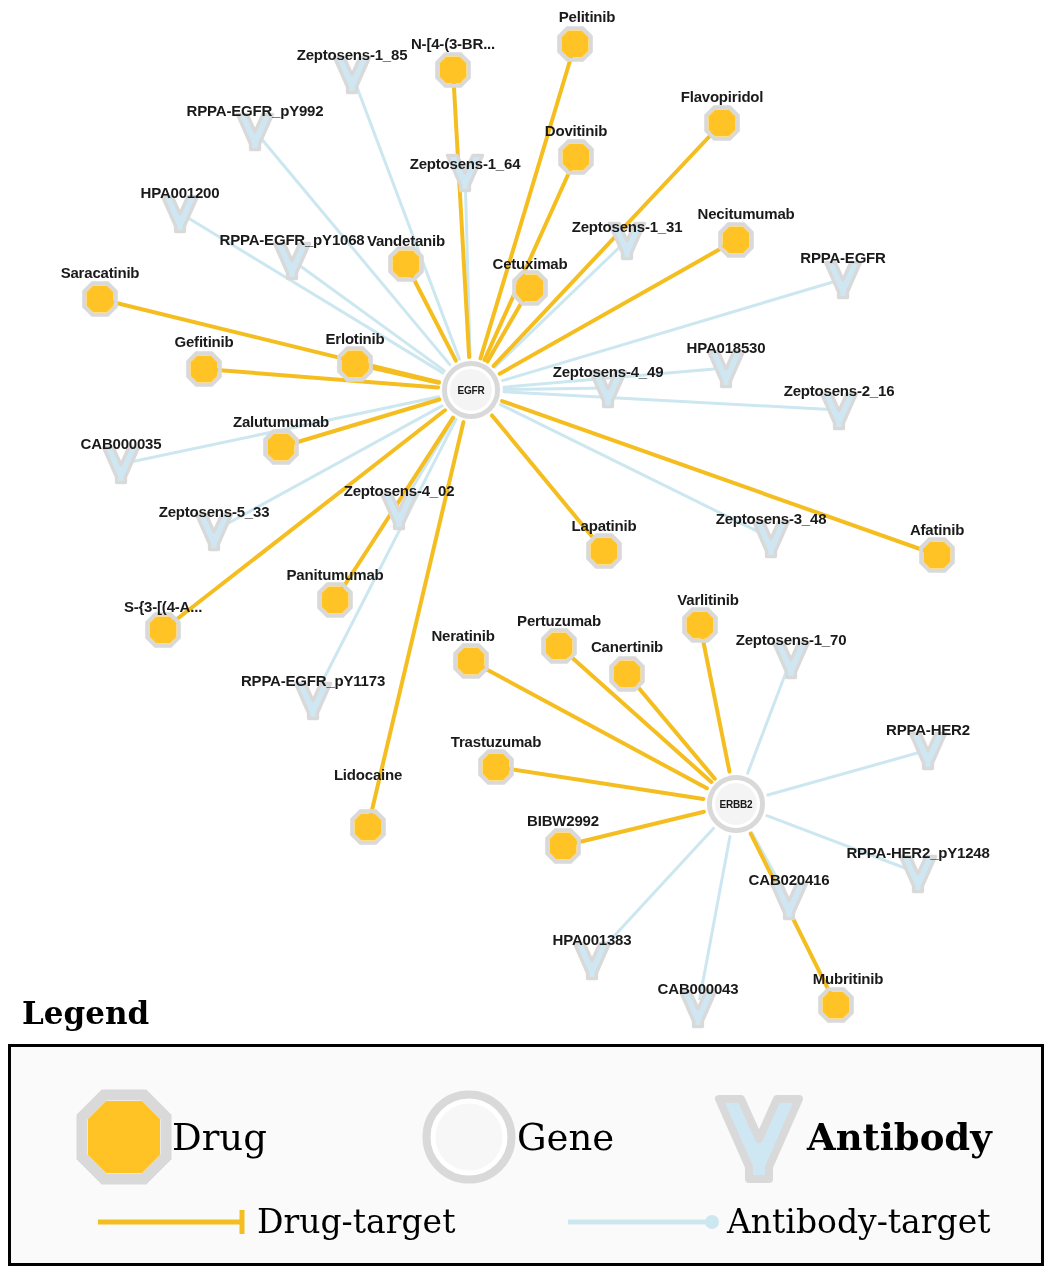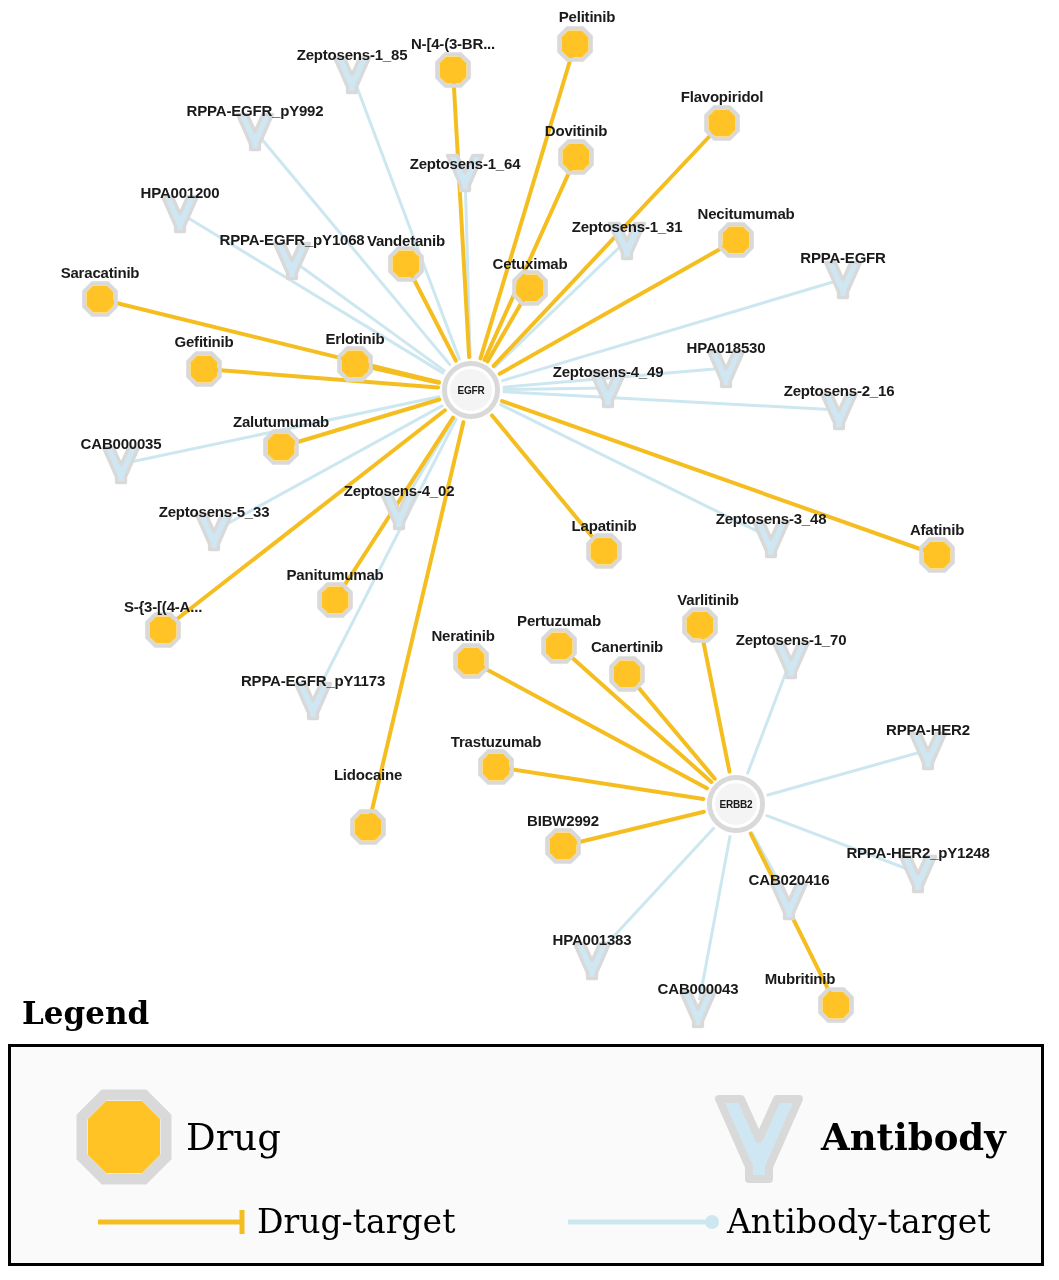--- a/index.html
+++ b/index.html
@@ -64,21 +64,20 @@
   }
   .legend-item {
     position: absolute;
     display: flex;
     align-items: center;
   }
   .legend-text {
     font-family: "DejaVu Serif", serif;
     font-size: 37px;
     color: #000;
-    margin-left: 14px;
   }
   .legend-text-sm {
     font-family: "DejaVu Serif", serif;
     font-size: 33px;
     color: #000;
     margin-left: 6px;
   }
 </style>
 </head>
 <body>
@@ -324,21 +323,21 @@
       <div class="node-label" style="left: 368px; top: 774px;">Lidocaine</div>
       <div class="node" style="left: 563px; top: 846px; width: 36px; height: 36px;"><svg width="36" height="36" viewBox="0 0 96 96">
           <polygon points="28,6 68,6 90,28 90,68 68,90 28,90 6,68 6,28" fill="none" stroke="#d9d9d9" stroke-width="11"></polygon>
           <polygon points="30,12 66,12 84,30 84,66 66,84 30,84 12,66 12,30" fill="#FFC325"></polygon>
         </svg></div>
       <div class="node-label" style="left: 563px; top: 820px;">BIBW2992</div>
       <div class="node" style="left: 836px; top: 1005px; width: 36px; height: 36px;"><svg width="36" height="36" viewBox="0 0 96 96">
           <polygon points="28,6 68,6 90,28 90,68 68,90 28,90 6,68 6,28" fill="none" stroke="#d9d9d9" stroke-width="11"></polygon>
           <polygon points="30,12 66,12 84,30 84,66 66,84 30,84 12,66 12,30" fill="#FFC325"></polygon>
         </svg></div>
-      <div class="node-label" style="left: 788px; top: 978px; padding-left: 24px;">Mubritinib</div>
+      <div class="node-label" style="left: 836px; top: 978px; padding-left: 24px;">Mubritinib</div>
       <div class="node" style="left: 471px; top: 390px; width: 60px; height: 60px;"><svg width="60" height="60" viewBox="0 0 96 96">
           <circle cx="48" cy="48" r="41" fill="none" stroke="#d9d9d9" stroke-width="11"></circle>
           <circle cx="48" cy="48" r="36" fill="#f4f4f4" stroke="#ffffff" stroke-width="5"></circle>
         </svg></div>
       <div class="node-label gene-label" style="left: 471px; top: 390px;">EGFR</div>
       <div class="node" style="left: 736px; top: 804px; width: 60px; height: 60px;"><svg width="60" height="60" viewBox="0 0 96 96">
           <circle cx="48" cy="48" r="41" fill="none" stroke="#d9d9d9" stroke-width="11"></circle>
           <circle cx="48" cy="48" r="36" fill="#f4f4f4" stroke="#ffffff" stroke-width="5"></circle>
         </svg></div>
       <div class="node-label gene-label" style="left: 736px; top: 804px;">ERBB2</div>
@@ -349,20 +348,27 @@
 
 <div id="legend-box">
   <div class="legend-item" style="left:65px; top:42px;">
     <svg width="96" height="96" viewBox="0 0 96 96">
       <polygon points="28,6 68,6 90,28 90,68 68,90 28,90 6,68 6,28" fill="none" stroke="#d9d9d9" stroke-width="11"></polygon>
       <polygon points="30,12 66,12 84,30 84,66 66,84 30,84 12,66 12,30" fill="#FFC325"></polygon>
     </svg>
     <span class="legend-text">Drug</span>
   </div>
 
+  <div class="legend-item" style="left:410px; top:42px;">
+    <svg width="96" height="96" viewBox="0 0 96 96">
+      <circle cx="48" cy="48" r="41" fill="none" stroke="#d9d9d9" stroke-width="11"></circle>
+      <circle cx="48" cy="48" r="36" fill="#f7f7f7" stroke="#ffffff" stroke-width="5"></circle>
+    </svg>
+    <span class="legend-text">Gene</span>
+  </div>
 
   <div class="legend-item" style="left:700px; top:42px;font-weight:bold;">
     <svg width="96" height="96" viewBox="0 0 96 96">
       <path d="M8,10 L30,10 L48,50 L66,10 L88,10 L58,78 L58,90 L38,90 L38,78 Z" fill="#cfe7f2" stroke="#d9d9d9" stroke-width="8" stroke-linejoin="round"></path>
     </svg>
     <span class="legend-text">Antibody</span>
   </div>
 
   <div class="legend-item" style="left:85px; top:155px;text-align:center;">
     <svg width="155" height="30" viewBox="0 0 155 30">

